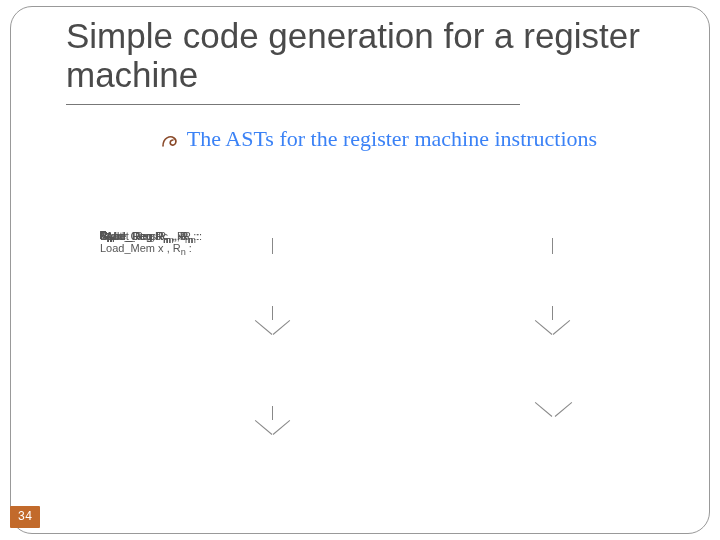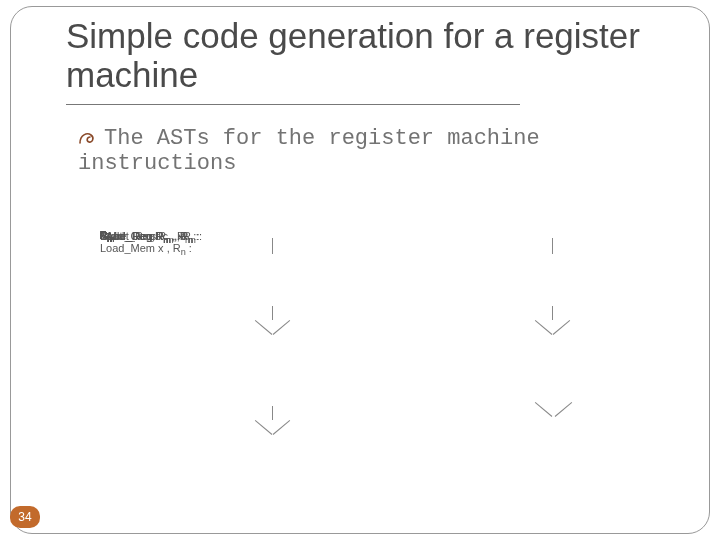--- a/index.html
+++ b/index.html
@@ -40,42 +40,43 @@
     width: 454px;
     height: 0;
     border-bottom: 1px solid #777;
   }
   .bullet-row {
     position: absolute;
     left: 78px;
     top: 126px;
     right: 40px;
     font-size: 22px;
-    color: #737373;
-    font-family: Liberation Mono, monospace;
+    color: #3b82f6;
+    font-family: Liberation Serif, serif;
+    text-align: center;
   }
   .swirl {
     display: inline-block;
     margin-right: 6px;
     vertical-align: middle;
   }
   .swirl svg { display: block; }
   .pagebadge {
     position: absolute;
     left: 10px;
     bottom: 12px;
     width: 30px;
     height: 22px;
     background: #c26a2b;
     color: #fff;
     font-size: 12px;
-    font-family: Liberation Sans, sans-serif;
+    font-family: Liberation Mono, monospace;
     text-align: center;
     line-height: 22px;
-    border-radius: 10px;
+    border-radius: 1px;
   }
 
   
   .diagrams {
     position: absolute;
     left: 100px;
     top: 230px;
     width: 560px;
     height: 290px;
     font-family: Liberation Sans, sans-serif;

